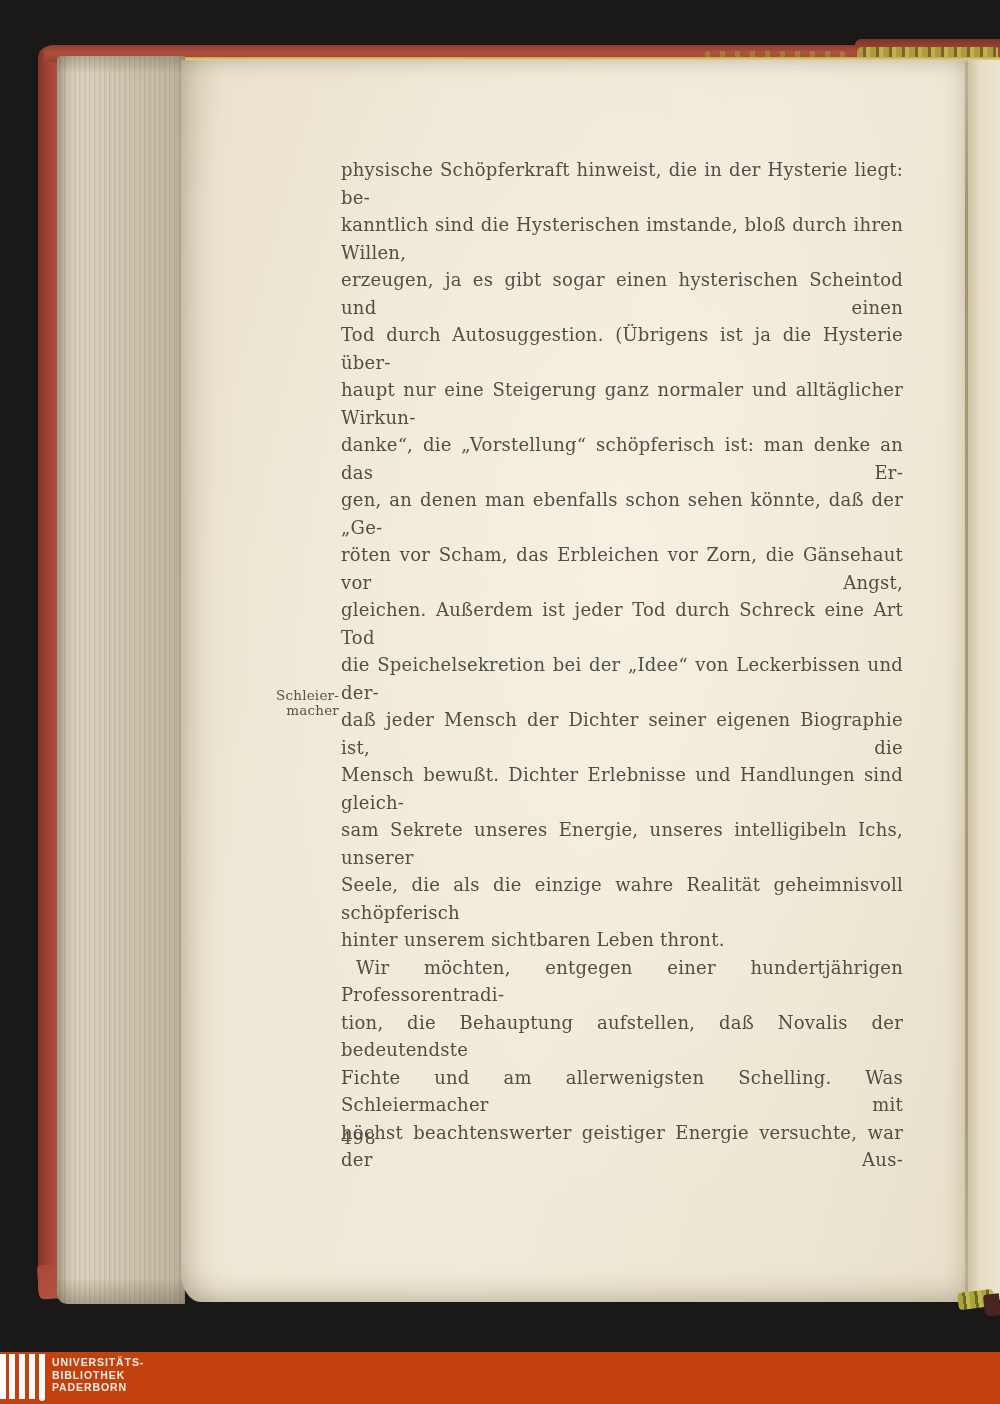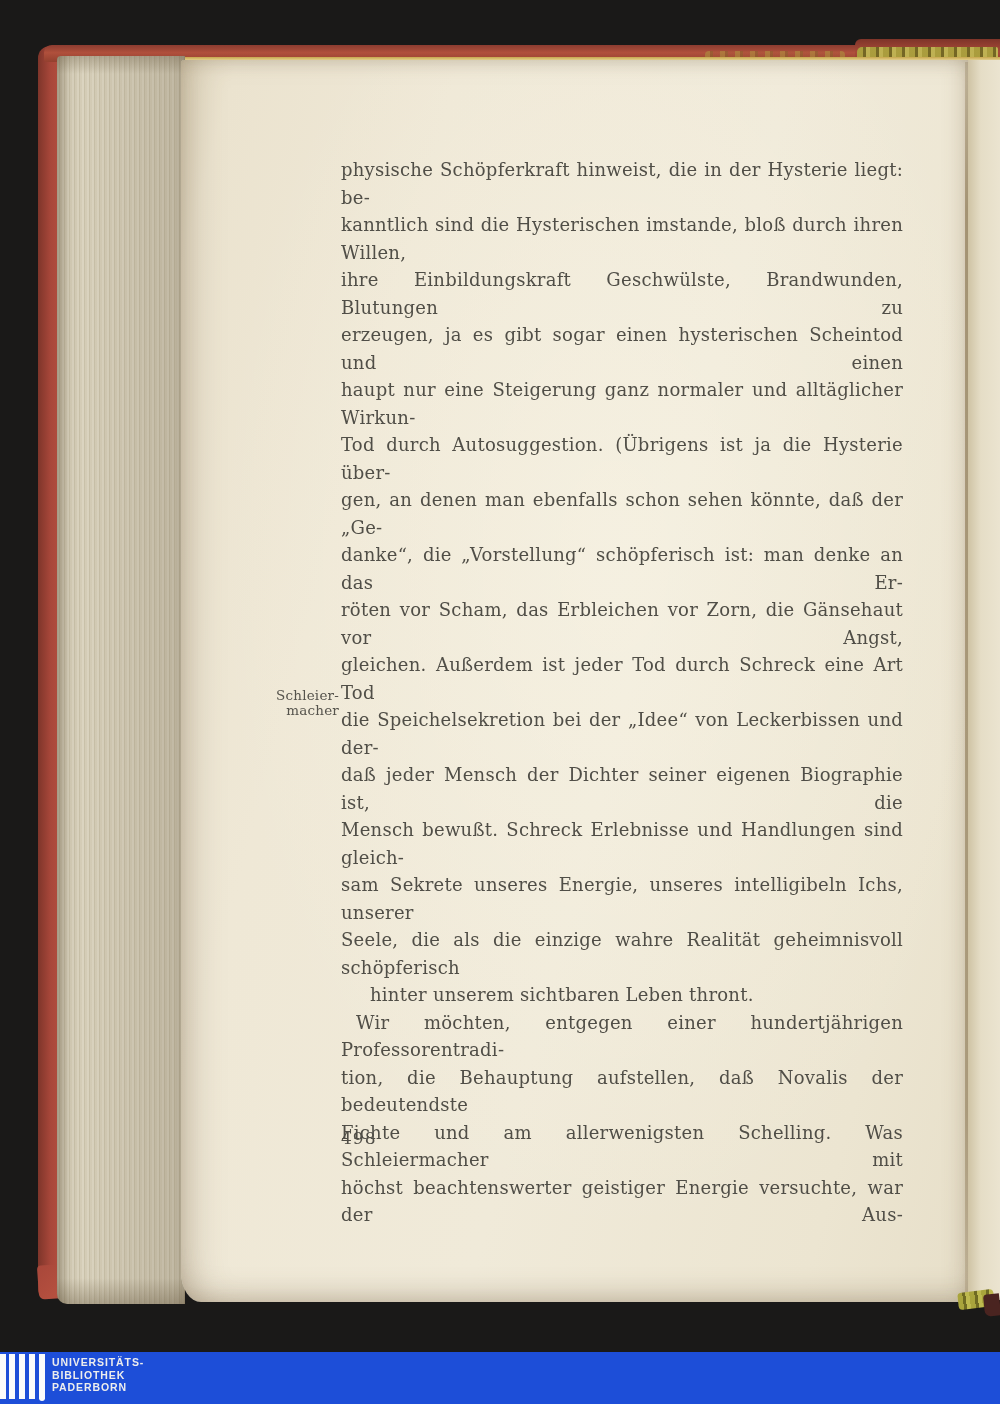--- a/index.html
+++ b/index.html
@@ -82,36 +82,36 @@
   .tailband-dark{
     position:absolute;left:984px;top:1294px;width:16px;height:22px;
     background:#4a2420;border-radius:4px 0 0 6px;transform:rotate(-6deg);
   }
   
   .text-block{
     position:absolute;left:160px;top:96px;width:562px;
     color:#504e47;font-size:18px;line-height:27.5px;letter-spacing:.25px;
   }
   .para .line{text-align:justify;text-align-last:justify;white-space:normal;}
-  .para-first .line:last-child{text-align-last:left;margin-left:29px;}
+  .para-first .line:last-child{text-align-last:left;}
   .para-indent .line:first-child{text-indent:15px;}
   .margin-note{
     position:absolute;left:58px;top:628px;width:100px;
     color:#55534c;font-size:13.5px;line-height:14.5px;letter-spacing:.2px;
     text-align:right;
   }
   .margin-note .line{text-align:center;text-align-last:right;}
   .page-number{
     position:absolute;left:160px;top:1068px;
     color:#504e47;font-size:17px;letter-spacing:1px;
   }
   
   .footer-band{
     position:absolute;left:0;top:1352px;width:1000px;height:52px;
-    background:#1d4ed8;
+    background:#c2410c;
   }
   .logo-bars{position:absolute;left:0;top:2px;width:48px;height:50px;}
   .logo-bars .bar{position:absolute;top:0;width:6px;height:45px;background:#fbfbfb;}
   .bar1{left:0;width:4px;}
   .bar2{left:9px;}
   .bar3{left:19px;}
   .bar4{left:29px;}
   .bar5{left:39px;height:37px;}
   .logo-dot{position:absolute;left:39px;top:41px;width:6px;height:6px;border-radius:50%;background:#fbfbfb;}
   .logo-text{
@@ -138,31 +138,30 @@
   <div class="book-page">
     <div class="margin-note para">
         <div class="line">Schleier-</div>
         <div class="line">macher</div>
       </div>
 
     <div class="text-block">
       <div class="para para-first">
           <div class="line">physische Schöpferkraft hinweist, die in der Hysterie liegt: be-</div>
           <div class="line">kanntlich sind die Hysterischen imstande, bloß durch ihren Willen,</div>
-          <div class="line">ihre Einbildungskraft Geschwülste, Brandwunden, Blutungen zu</div>
           <div class="line">erzeugen, ja es gibt sogar einen hysterischen Scheintod und einen</div>
+          <div class="line">Tod durch Autosuggestion. (Übrigens ist ja die Hysterie über-</div>
           <div class="line">haupt nur eine Steigerung ganz normaler und alltäglicher Wirkun-</div>
-          <div class="line">Tod durch Autosuggestion. (Übrigens ist ja die Hysterie über-</div>
+          <div class="line">danke“, die „Vorstellung“ schöpferisch ist: man denke an das Er-</div>
           <div class="line">gen, an denen man ebenfalls schon sehen könnte, daß der „Ge-</div>
-          <div class="line">danke“, die „Vorstellung“ schöpferisch ist: man denke an das Er-</div>
           <div class="line">röten vor Scham, das Erbleichen vor Zorn, die Gänsehaut vor Angst,</div>
           <div class="line">gleichen. Außerdem ist jeder Tod durch Schreck eine Art Tod</div>
           <div class="line">die Speichelsekretion bei der „Idee“ von Leckerbissen und der-</div>
           <div class="line">daß jeder Mensch der Dichter seiner eigenen Biographie ist, die</div>
-          <div class="line">Mensch bewußt. Schreck Erlebnisse und Handlungen sind gleich-</div>
+          <div class="line">Mensch bewußt. Dichter Erlebnisse und Handlungen sind gleich-</div>
           <div class="line">sam Sekrete unseres Energie, unseres intelligibeln Ichs, unserer</div>
           <div class="line">Seele, die als die einzige wahre Realität geheimnisvoll schöpferisch</div>
           <div class="line">hinter unserem sichtbaren Leben thront.</div>
         </div>
       <div class="para para-indent">
           <div class="line">Wir möchten, entgegen einer hundertjährigen Professorentradi-</div>
           <div class="line">tion, die Behauptung aufstellen, daß Novalis der bedeutendste</div>
           <div class="line">Fichte und am allerwenigsten Schelling. Was Schleiermacher mit</div>
           <div class="line">höchst beachtenswerter geistiger Energie versuchte, war der Aus-</div>
         </div>

